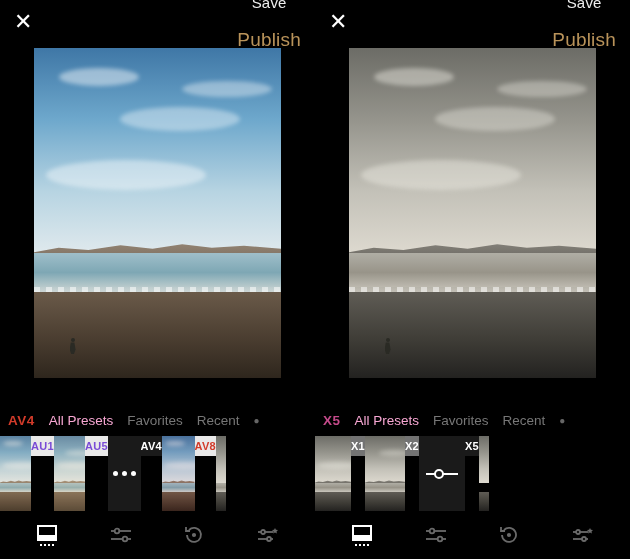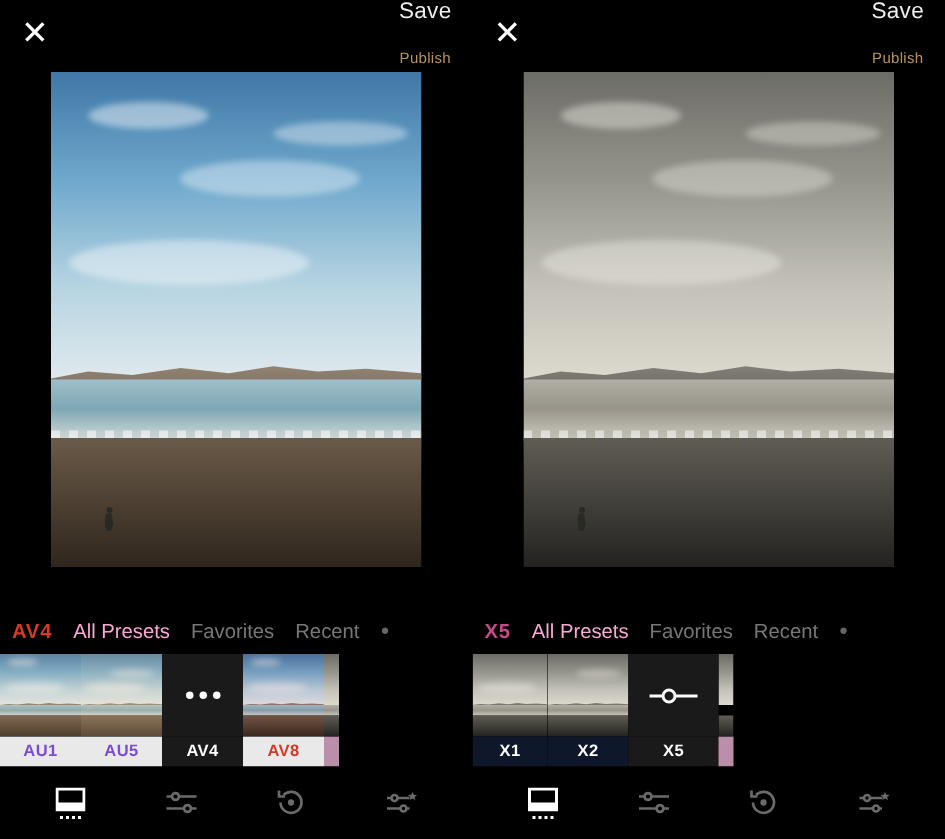--- a/index.html
+++ b/index.html
@@ -45,21 +45,21 @@
     cursor: pointer;
     line-height: 1;
   }
   .save-btn {
     font-size: 15px;
     color: #eee;
     cursor: pointer;
     letter-spacing: 0.2px;
   }
   .publish-btn {
-    font-size: 10px;
+    font-size: 19px;
     color: #b9935a;
     cursor: pointer;
     letter-spacing: 0.2px;
   }
   
   .preview {
     flex: 1;
     padding: 4px 34px 6px 34px;
     display: flex;
     align-items: flex-start;
@@ -102,42 +102,42 @@
   .thumbs {
     height: 75px;
     display: flex;
     overflow: hidden;
   }
   .thumb {
     width: 54px;
     height: 75px;
     flex: none;
     display: flex;
-    flex-direction: column;
+    flex-direction: row;
     cursor: pointer;
     position: relative;
   }
   .thumb .timg {
     flex: 1;
     width: 100%;
     position: relative;
     overflow: hidden;
   }
   .thumb .tlabel {
     height: 20px;
     display: flex;
     align-items: center;
     justify-content: center;
     font-size: 11px;
     font-weight: 600;
     letter-spacing: 0.3px;
     background: #e9e9e9;
   }
   .thumb.dark .tlabel { background: #1a1a1a; }
-  .thumb.pink .tlabel { background: #0f172a; color: #fff; }
+  .thumb.pink .tlabel { background: #737373; color: #fff; }
   .thumb.partial { width: 46px; }
   .thumb.tiny { width: 10px; }
   
   .thumb.current .timg {
     background: #1a1a1a !important;
     display: flex;
     align-items: center;
     justify-content: center;
   }
   .ellipsis-dots {

